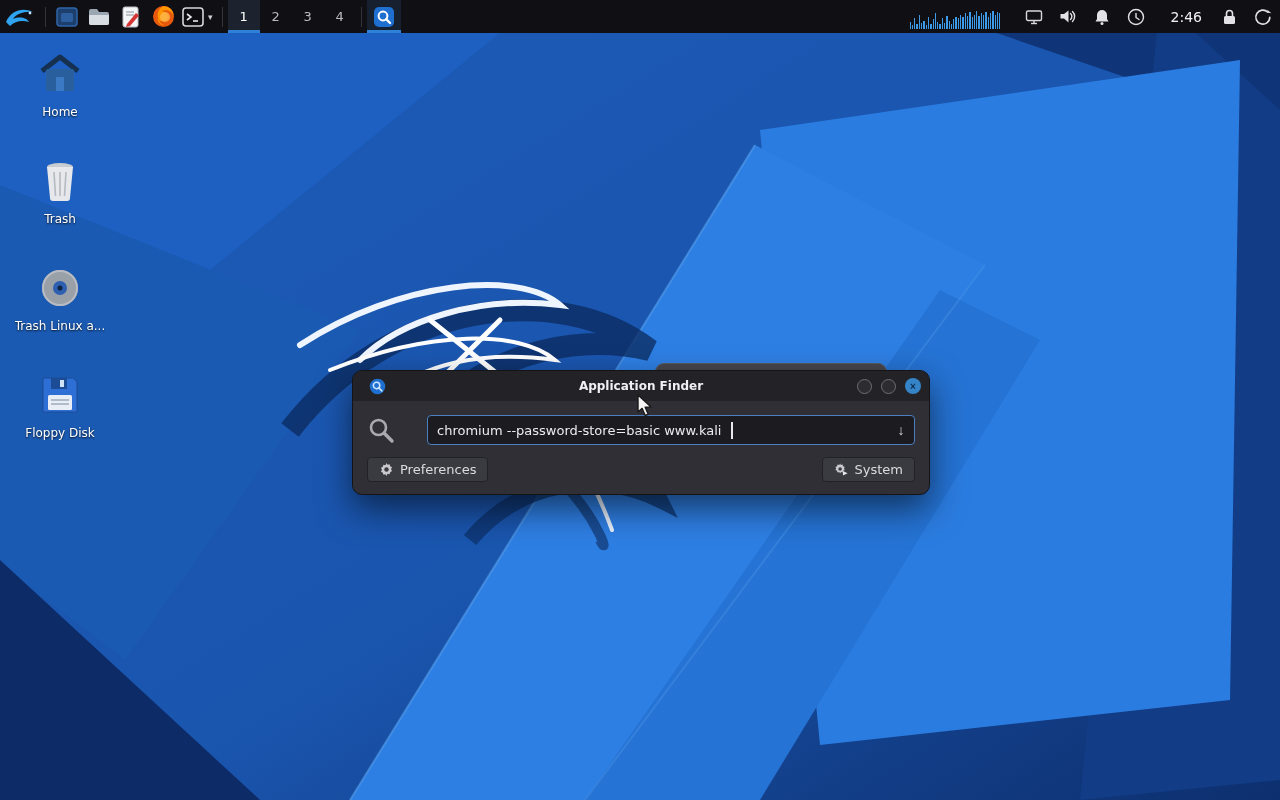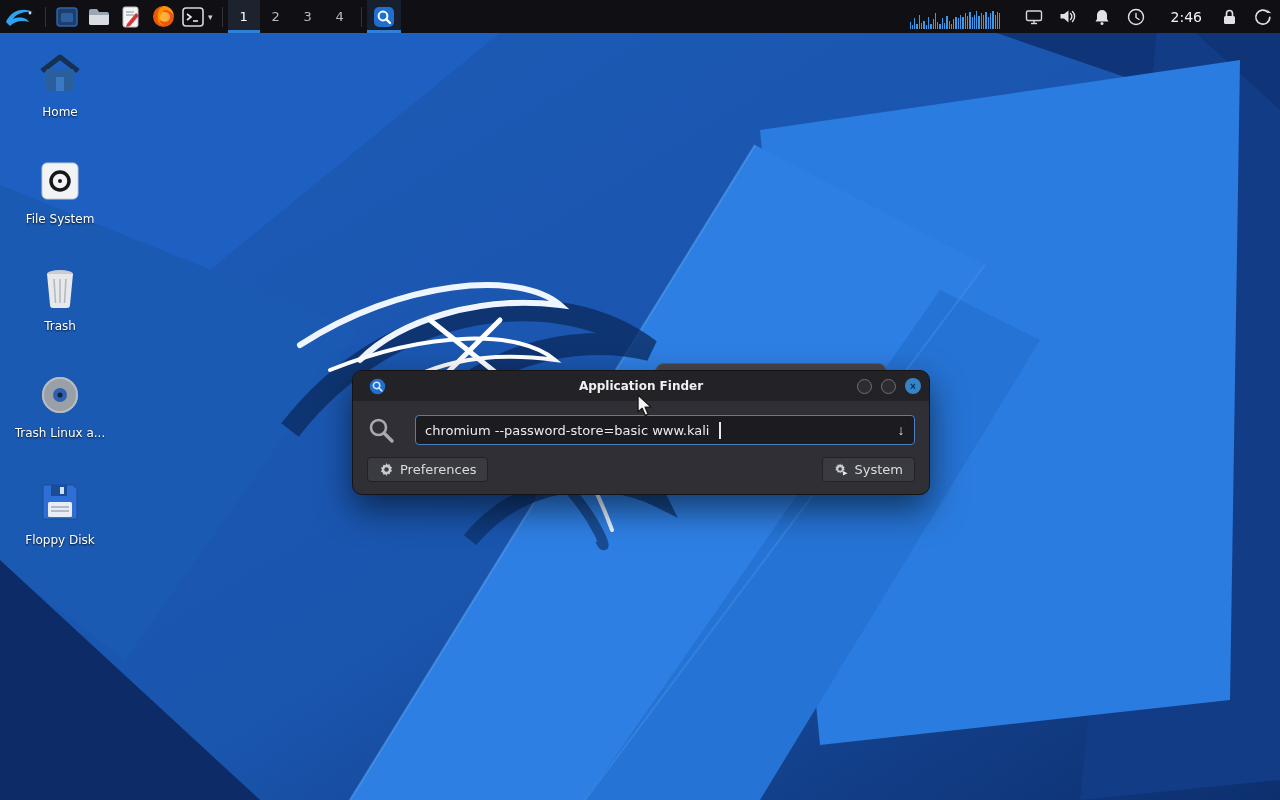--- a/index.html
+++ b/index.html
@@ -52,21 +52,21 @@
   #finder .titlebar { height:30px; display:flex; align-items:center; padding:0 8px;
             background:#232327; border-radius:9px 9px 0 0; position:relative;justify-content:space-between; }
   #finder .title { position:absolute; left:0; right:0; text-align:center; color:#f0f0f2;
             font-size:12px; font-weight:bold; pointer-events:none; }
   .tb-icon { width:17px; height:17px; margin-left:8px; z-index:1; }
   .tb-btns { margin-left:auto; display:flex; align-items:center; gap:9px; z-index:1; }
   .tb-circle { width:15px; height:15px; border-radius:50%; border:1px solid #6e6e75; background:#2c2c31; cursor:pointer; }
   .tb-close { width:16px; height:16px; border-radius:50%; border:none; background:#3584c8; color:#0b2f52;
               font-size:10px; font-weight:bold; line-height:15px; text-align:center; cursor:pointer; padding:0; }
   #finder .content { padding:14px 14px 12px 14px; }
-  .search-row { display:flex; align-items:center; }
+  .search-row { display:flex; align-items:center;gap:12px; }
   .big-mag { width:28px; height:28px; margin-right:20px; flex:none; }
   .input-wrap { position:relative; flex:1; height:30px; background:#1c1c20; border:1px solid #4a7fc0;
                 border-radius:4px; display:flex; align-items:center; }
   .input-wrap input { flex:1; height:100%; background:transparent; border:none; outline:none;
                 color:#ececee; font-size:13px; font-family:"DejaVu Sans",sans-serif; padding:0 6px 0 9px; }
   .caret { position:absolute; left:303px; top:6px; width:1.5px; height:17px; background:#e8e8ea; }
   .dd-arrow { width:26px; height:100%; border:none; background:transparent; color:#d8d8dc; font-size:14px;
               cursor:pointer; display:flex; align-items:center; justify-content:center; }
   .btn-row { display:flex; justify-content:space-between; margin-top:12px; }
   .xf-btn { display:flex; align-items:center; gap:6px; background:#3a3a41; border:1px solid #222226;
@@ -264,30 +264,20 @@
   <div id="desktop-icons">
     <div class="d-icon">
       <span class="pic">
         <svg width="44" height="42" viewBox="0 0 44 42">
           <path d="M4 18 L22 4 L40 18" fill="none" stroke="#16314f" stroke-width="5" stroke-linejoin="round"></path>
           <rect x="8" y="16" width="28" height="22" rx="2" fill="#2a5f9e"></rect>
           <rect x="18" y="24" width="8" height="14" fill="#3b79c4"></rect>
         </svg>
       </span>
       <span class="lbl">Home</span>
-    </div>
-    <div class="d-icon">
-      <span class="pic">
-        <svg width="42" height="42" viewBox="0 0 42 42">
-          <rect x="3" y="3" width="36" height="36" rx="5" fill="#f2f3f5" stroke="#c3c7cc"></rect>
-          <circle cx="21" cy="21" r="9" fill="none" stroke="#17171b" stroke-width="3.5"></circle>
-          <circle cx="21" cy="21" r="2" fill="#17171b"></circle>
-        </svg>
-      </span>
-      <span class="lbl">File System</span>
     </div>
     <div class="d-icon">
       <span class="pic">
         <svg width="38" height="42" viewBox="0 0 38 42">
           <ellipse cx="19" cy="7" rx="13" ry="4" fill="#c9cdd2"></ellipse>
           <path d="M6 7 L9 38 q0 3 3 3 h14 q3 0 3-3 L32 7 Z" fill="#e6e8eb"></path>
           <path d="M13 12 l1.5 24 M19 12 v24 M25 12 l-1.5 24" stroke="#b6bac0" stroke-width="1.6" fill="none"></path>
         </svg>
       </span>
       <span class="lbl">Trash</span>

